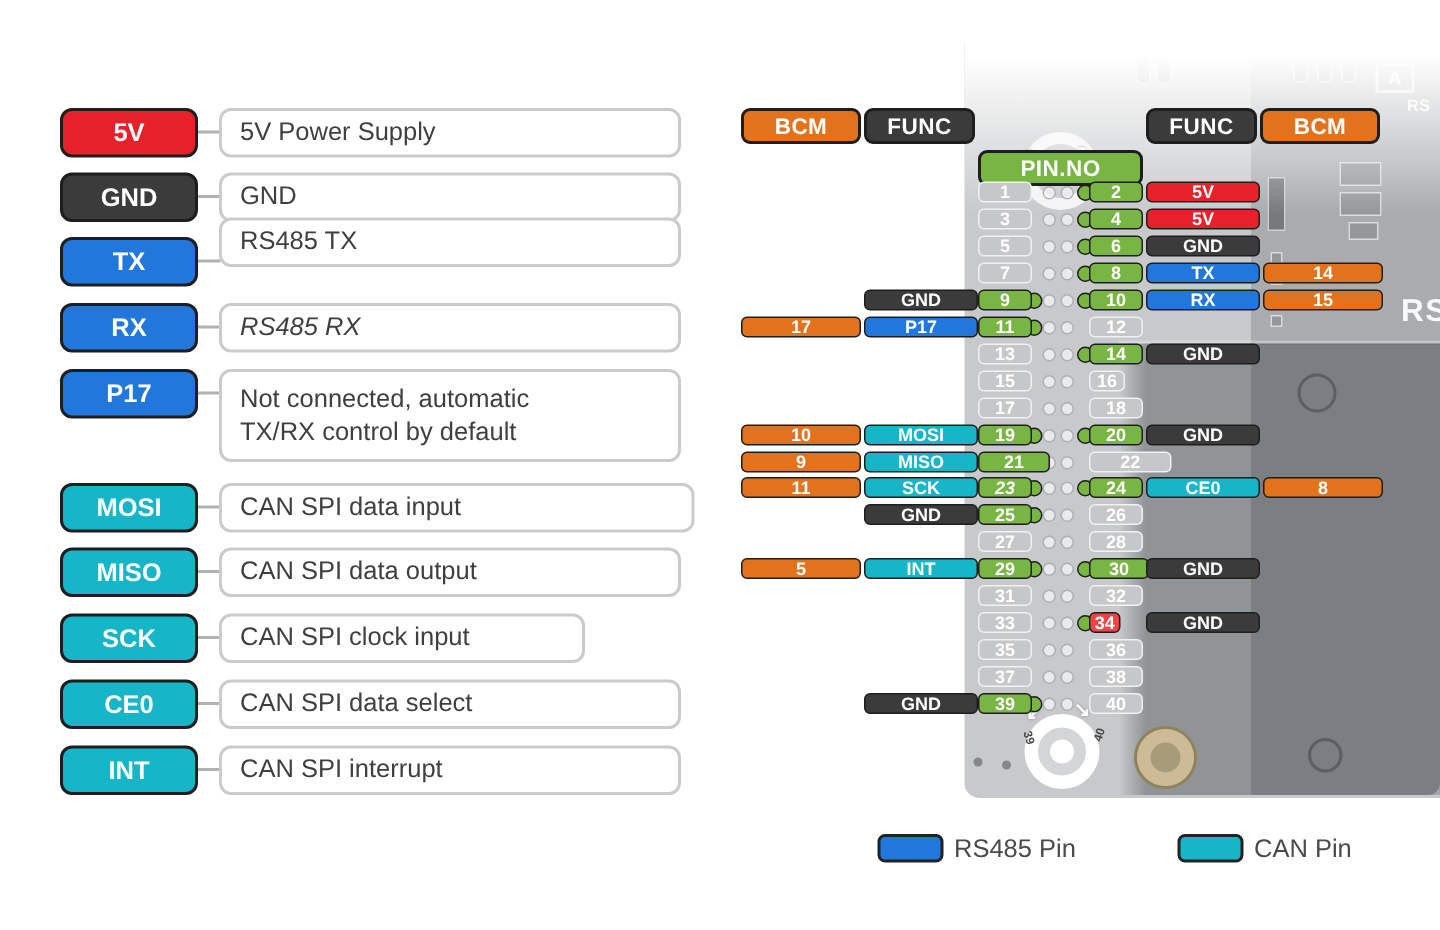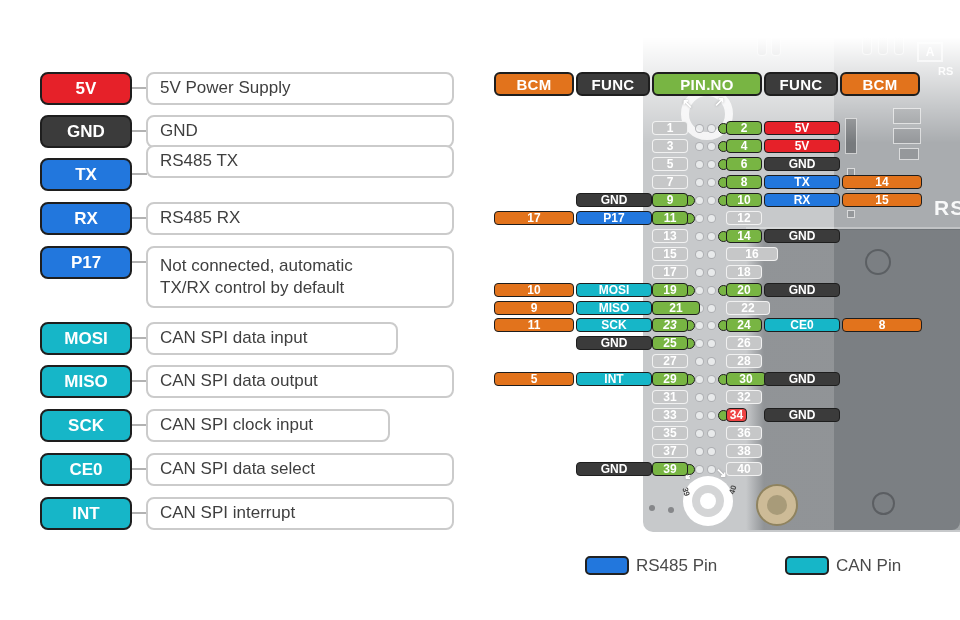--- a/index.html
+++ b/index.html
@@ -98,44 +98,44 @@
   <div class="arrow" style="left:714px;top:95px;">↗</div>
   <div class="arrow" style="left:684px;top:468px;">↙</div>
   <div class="arrow" style="left:716px;top:466px;">↘</div>
   <div class="rotnum" style="left:681px;top:488px;transform:rotate(72deg);">39</div>
   <div class="rotnum" style="left:729px;top:486px;transform:rotate(-72deg);">40</div>
 
   <div class="pcb-fade"></div>
 
   <div class="badge hdr" style="left: 494px; width: 80px; background: rgb(226, 115, 28);">BCM</div>
   <div class="badge hdr" style="left: 576px; width: 74px; background: rgb(59, 59, 59);">FUNC</div>
-  <div class="badge hdr" style="left: 652px; width: 110px; background: rgb(120, 181, 67);">PIN.NO</div>
+  <div class="badge hdr" style="left: 652px; width: 110px; background: rgb(120, 181, 67); margin-top: 28px;">PIN.NO</div>
   <div class="badge hdr" style="left: 764px; width: 74px; background: rgb(59, 59, 59);">FUNC</div>
   <div class="badge hdr" style="left: 840px; width: 80px; background: rgb(226, 115, 28);">BCM</div>
 
   <div id="generated">
       <div class="badge lg" style="left: 40px; top: 72px; width: 92px; background: rgb(230, 33, 41);">5V</div>
       <div class="conn" style="left: 131px; top: 87px; width: 16px;"></div>
       <div class="desc" style="left: 146px; top: 72px; width: 308px; min-height: 33px;">5V Power Supply</div>
       <div class="badge lg" style="left: 40px; top: 115px; width: 92px; background: rgb(59, 59, 59);">GND</div>
       <div class="conn" style="left: 131px; top: 130px; width: 16px;"></div>
       <div class="desc" style="left: 146px; top: 115px; width: 308px; min-height: 33px;">GND</div>
       <div class="badge lg" style="left: 40px; top: 158px; width: 92px; background: rgb(34, 119, 221);">TX</div>
       <div class="conn" style="left: 131px; top: 173px; width: 16px;"></div>
       <div class="desc" style="left: 146px; top: 145px; width: 308px; min-height: 33px;">RS485 TX</div>
       <div class="badge lg" style="left: 40px; top: 202px; width: 92px; background: rgb(34, 119, 221);">RX</div>
       <div class="conn" style="left: 131px; top: 217px; width: 16px;"></div>
-      <div class="desc" style="left: 146px; top: 202px; width: 308px; min-height: 33px;">RS485 RX</div>
+      <div class="desc" style="left: 146px; top: 202px; width: 308px; min-height: 33px; font-style: italic;">RS485 RX</div>
       <div class="badge lg" style="left: 40px; top: 246px; width: 92px; background: rgb(34, 119, 221);">P17</div>
       <div class="conn" style="left: 131px; top: 261px; width: 16px;"></div>
       <div class="desc" style="left: 146px; top: 246px; width: 308px; min-height: 62px;">Not connected, automatic
 TX/RX control by default</div>
       <div class="badge lg" style="left: 40px; top: 322px; width: 92px; background: rgb(22, 182, 200);">MOSI</div>
       <div class="conn" style="left: 131px; top: 337px; width: 16px;"></div>
-      <div class="desc" style="left: 146px; top: 322px; width: 252px; min-height: 33px;">CAN SPI data input</div>
+      <div class="desc" style="left: 146px; top: 322px; width: 317px; min-height: 33px;">CAN SPI data input</div>
       <div class="badge lg" style="left: 40px; top: 365px; width: 92px; background: rgb(22, 182, 200);">MISO</div>
       <div class="conn" style="left: 131px; top: 380px; width: 16px;"></div>
       <div class="desc" style="left: 146px; top: 365px; width: 308px; min-height: 33px;">CAN SPI data output</div>
       <div class="badge lg" style="left: 40px; top: 409px; width: 92px; background: rgb(22, 182, 200);">SCK</div>
       <div class="conn" style="left: 131px; top: 424px; width: 16px;"></div>
       <div class="desc" style="left: 146px; top: 409px; width: 244px; min-height: 33px;">CAN SPI clock input</div>
       <div class="badge lg" style="left: 40px; top: 453px; width: 92px; background: rgb(22, 182, 200);">CE0</div>
       <div class="conn" style="left: 131px; top: 468px; width: 16px;"></div>
       <div class="desc" style="left: 146px; top: 453px; width: 308px; min-height: 33px;">CAN SPI data select</div>
       <div class="badge lg" style="left: 40px; top: 497px; width: 92px; background: rgb(22, 182, 200);">INT</div>
@@ -184,41 +184,41 @@
       <div class="badge graypin" style="left: 726px; top: 211px; width: 36px; background: rgb(198, 199, 200);">12</div>
       <div class="hole" style="left: 695px; top: 231.5px;"></div>
       <div class="hole" style="left: 707px; top: 231.5px;"></div>
       <div class="badge graypin" style="left: 652px; top: 229px; width: 36px; background: rgb(198, 199, 200);">13</div>
       <div class="tail" style="left: 718px; top: 230.5px; background: rgb(120, 181, 67);"></div>
       <div class="badge" style="left: 726px; top: 229px; width: 36px; background: rgb(120, 181, 67);">14</div>
       <div class="badge" style="left: 764px; top: 229px; width: 76px; background: rgb(59, 59, 59);">GND</div>
       <div class="hole" style="left: 695px; top: 249.5px;"></div>
       <div class="hole" style="left: 707px; top: 249.5px;"></div>
       <div class="badge graypin" style="left: 652px; top: 247px; width: 36px; background: rgb(198, 199, 200);">15</div>
-      <div class="badge graypin" style="left: 726px; top: 247px; width: 52px; background: rgb(198, 199, 200);">16</div>
+      <div class="badge graypin" style="left: 726px; top: 247px; width: 24px; background: rgb(198, 199, 200);">16</div>
       <div class="hole" style="left: 695px; top: 267.5px;"></div>
       <div class="hole" style="left: 707px; top: 267.5px;"></div>
       <div class="badge graypin" style="left: 652px; top: 265px; width: 36px; background: rgb(198, 199, 200);">17</div>
       <div class="badge graypin" style="left: 726px; top: 265px; width: 36px; background: rgb(198, 199, 200);">18</div>
       <div class="hole" style="left: 695px; top: 285.5px;"></div>
       <div class="hole" style="left: 707px; top: 285.5px;"></div>
       <div class="tail" style="left: 684px; top: 284.5px; background: rgb(120, 181, 67);"></div>
       <div class="badge" style="left: 652px; top: 283px; width: 36px; background: rgb(120, 181, 67);">19</div>
       <div class="badge" style="left: 576px; top: 283px; width: 76px; background: rgb(22, 182, 200);">MOSI</div>
       <div class="badge" style="left: 494px; top: 283px; width: 80px; background: rgb(226, 115, 28);">10</div>
       <div class="tail" style="left: 718px; top: 284.5px; background: rgb(120, 181, 67);"></div>
       <div class="badge" style="left: 726px; top: 283px; width: 36px; background: rgb(120, 181, 67);">20</div>
       <div class="badge" style="left: 764px; top: 283px; width: 76px; background: rgb(59, 59, 59);">GND</div>
       <div class="hole" style="left: 695px; top: 303.5px;"></div>
       <div class="hole" style="left: 707px; top: 303.5px;"></div>
       <div class="tail" style="left: 684px; top: 302.5px; background: rgb(120, 181, 67);"></div>
       <div class="badge" style="left: 652px; top: 301px; width: 48px; background: rgb(120, 181, 67);">21</div>
       <div class="badge" style="left: 576px; top: 301px; width: 76px; background: rgb(22, 182, 200);">MISO</div>
       <div class="badge" style="left: 494px; top: 301px; width: 80px; background: rgb(226, 115, 28);">9</div>
-      <div class="badge graypin" style="left: 726px; top: 301px; width: 44px; background: rgb(198, 199, 200); text-align: center;">22</div>
+      <div class="badge graypin" style="left: 726px; top: 301px; width: 55px; background: rgb(198, 199, 200); text-align: center;">22</div>
       <div class="hole" style="left: 695px; top: 320.5px;"></div>
       <div class="hole" style="left: 707px; top: 320.5px;"></div>
       <div class="tail" style="left: 684px; top: 319.5px; background: rgb(120, 181, 67);"></div>
       <div class="badge" style="left: 652px; top: 318px; width: 36px; background: rgb(120, 181, 67); font-style: italic;">23</div>
       <div class="badge" style="left: 576px; top: 318px; width: 76px; background: rgb(22, 182, 200);">SCK</div>
       <div class="badge" style="left: 494px; top: 318px; width: 80px; background: rgb(226, 115, 28);">11</div>
       <div class="tail" style="left: 718px; top: 319.5px; background: rgb(120, 181, 67);"></div>
       <div class="badge" style="left: 726px; top: 318px; width: 36px; background: rgb(120, 181, 67);">24</div>
       <div class="badge" style="left: 764px; top: 318px; width: 76px; background: rgb(22, 182, 200);">CE0</div>
       <div class="badge" style="left: 842px; top: 318px; width: 80px; background: rgb(226, 115, 28);">8</div>

